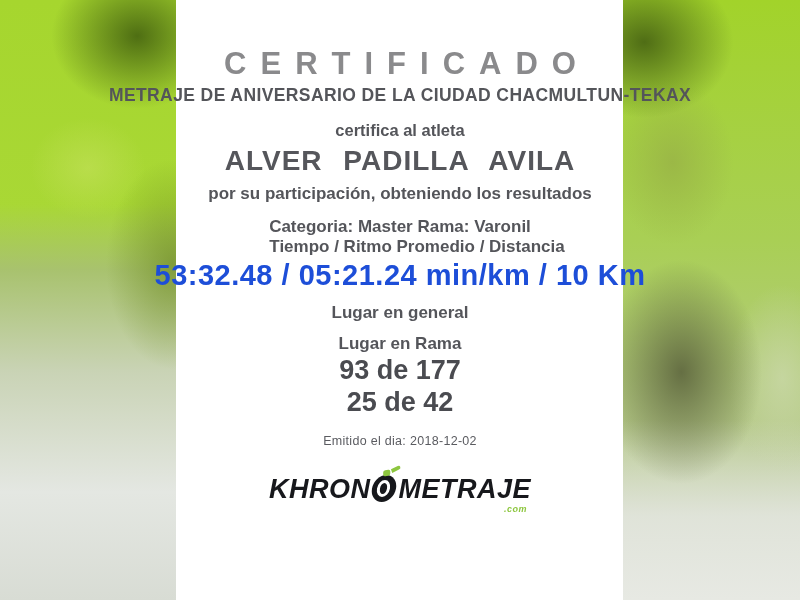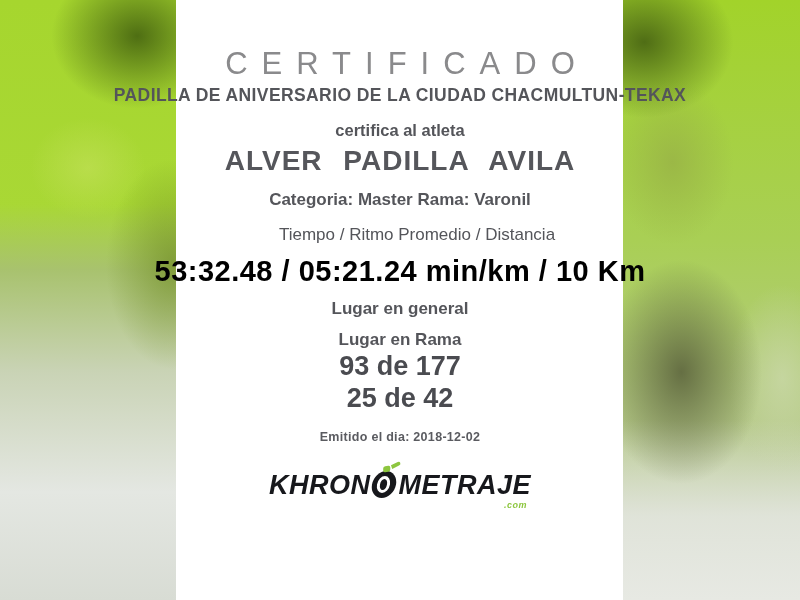--- a/index.html
+++ b/index.html
@@ -29,33 +29,33 @@
       radial-gradient(ellipse 75px 130px at 90% 63%, rgba(205,218,174,.7), rgba(205,218,174,0) 72%),
       linear-gradient(180deg, rgba(0,0,0,0) 0%, rgba(0,0,0,0) 70%,
         rgba(226,229,221,.92) 86%, rgba(231,233,227,1) 100%),
       linear-gradient(180deg,#a2d32a 0%,#a9cf55 40%,#b6c98a 72%,#ccd3bd 100%);
   }
   .panel{position:absolute;top:0;left:176px;width:447px;height:600px;background:#ffffff;}
 
   
   .content{position:absolute;top:0;left:0;width:800px;height:600px;text-align:center;
            color:#54555a;}
-  .title{margin:46px 0 0 0;font-size:31px;font-weight:normal;color:#8a8a8c;
+  .title{margin:46px 0 0 0;font-size:31px;font-weight:bold;color:#8a8a8c;
          letter-spacing:14px;padding-left:14px;}
   .event{margin-top:3px;font-size:17.5px;font-weight:600;color:#54555a;letter-spacing:.4px;}
   .certifies{margin-top:15px;font-size:16.5px;font-weight:700;}
   .athlete{margin-top:5px;font-size:28px;font-weight:600;color:#55565b;
            letter-spacing:1px;word-spacing:12px;}
   .participation{margin-top:7px;font-size:17px;font-weight:600;}
   .category{margin-top:13px;font-size:17px;font-weight:600;}
-  .results-header{margin-top:15px;font-size:17px;font-weight:400;padding-left:34px;}
-  .results-value{margin-top:10px;font-size:29px;font-weight:600;color:#000000;letter-spacing:.5px;}
+  .results-header{font-size:17px;font-weight:700;padding-left:34px;}
+  .results-value{margin-top:2px;font-size:29px;font-weight:600;color:#1d4ed8;letter-spacing:.5px;}
   .place-label{margin-top:11px;font-size:17px;font-weight:600;}
   .place-value{margin-top:1px;font-size:27px;font-weight:600;color:#4a4b50;}
-  .issued{margin-top:16px;font-size:12.5px;font-weight:700;color:#5a5b60;letter-spacing:.3px;}
+  .issued{margin-top:16px;font-size:12.5px;font-weight:400;color:#5a5b60;letter-spacing:.3px;}
 
   
   .logo{margin-top:26px;display:inline-block;position:relative;
         font-style:italic;font-weight:800;font-size:27px;letter-spacing:.5px;color:#17181c;}
   .logo-o{display:inline-block;width:24px;height:27px;background:#17181c;border-radius:50%;
           position:relative;vertical-align:-4px;margin:0 2px;transform:skewX(-10deg);}
   .logo-o .o-ring{position:absolute;left:5px;top:5px;right:6px;bottom:5px;
           border:3px solid #fff;border-radius:50%;}
   .logo-o .o-button{position:absolute;top:-5px;left:50%;width:7px;height:6px;
           background:#8dc63f;transform:translateX(-50%) rotate(-10deg);border-radius:2px;}
@@ -70,26 +70,27 @@
 <div class="page">
 
   <div class="photo photo-left"></div>
   <div class="photo photo-right"></div>
   <div class="panel"></div>
 
   <div class="content">
 
     <div class="title">CERTIFICADO</div>
 
-    <div class="event">PADILLA DE ANIVERSARIO DE LA CIUDAD CHACMULTUN-TEKAX</div>
+    <div class="event">METRAJE DE ANIVERSARIO DE LA CIUDAD CHACMULTUN-TEKAX</div>
 
     <div class="certifies">certifica al atleta</div>
 
     <div class="athlete">ALVER PADILLA AVILA</div>
 
+    <div class="participation">por su participación, obteniendo los resultados</div>
 
     <div class="category">Categoria: Master Rama: Varonil</div>
 
     <div class="results-header">Tiempo / Ritmo Promedio / Distancia</div>
 
     <div class="results-value">53:32.48 / 05:21.24 min/km / 10 Km</div>
 
     <div class="place-label">Lugar en general</div>
 
     <div class="place-label">Lugar en Rama</div>

